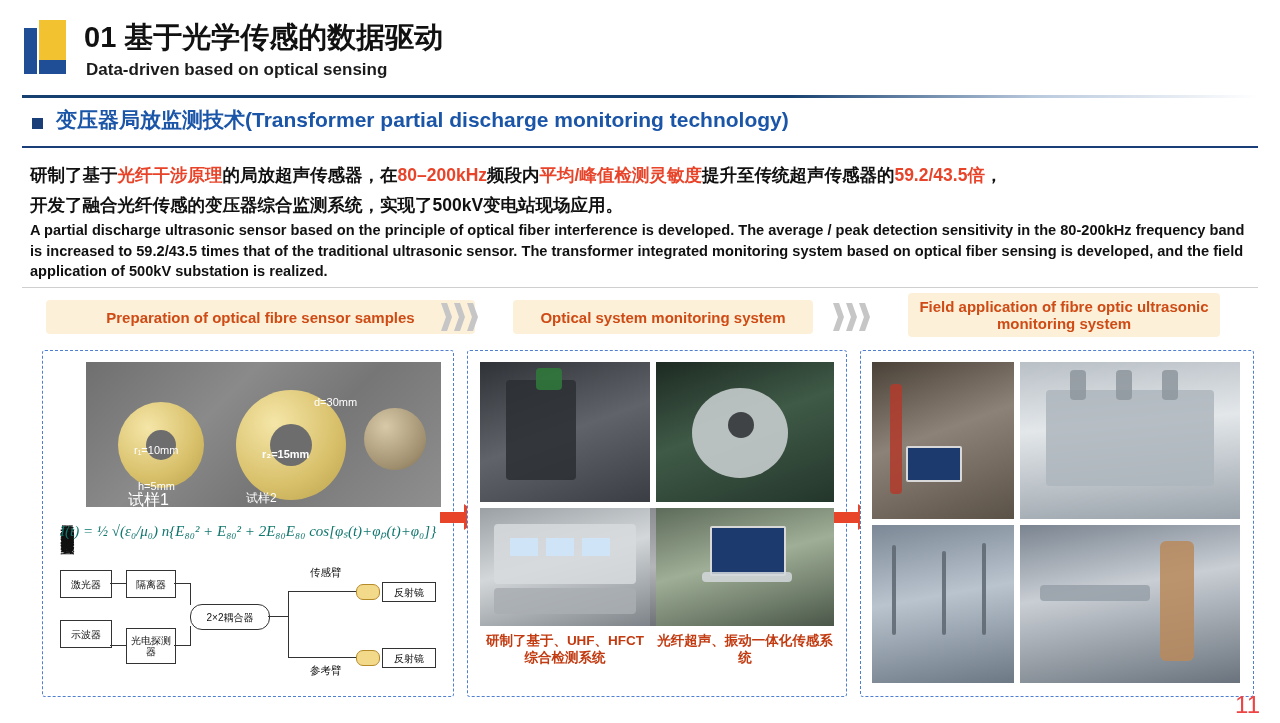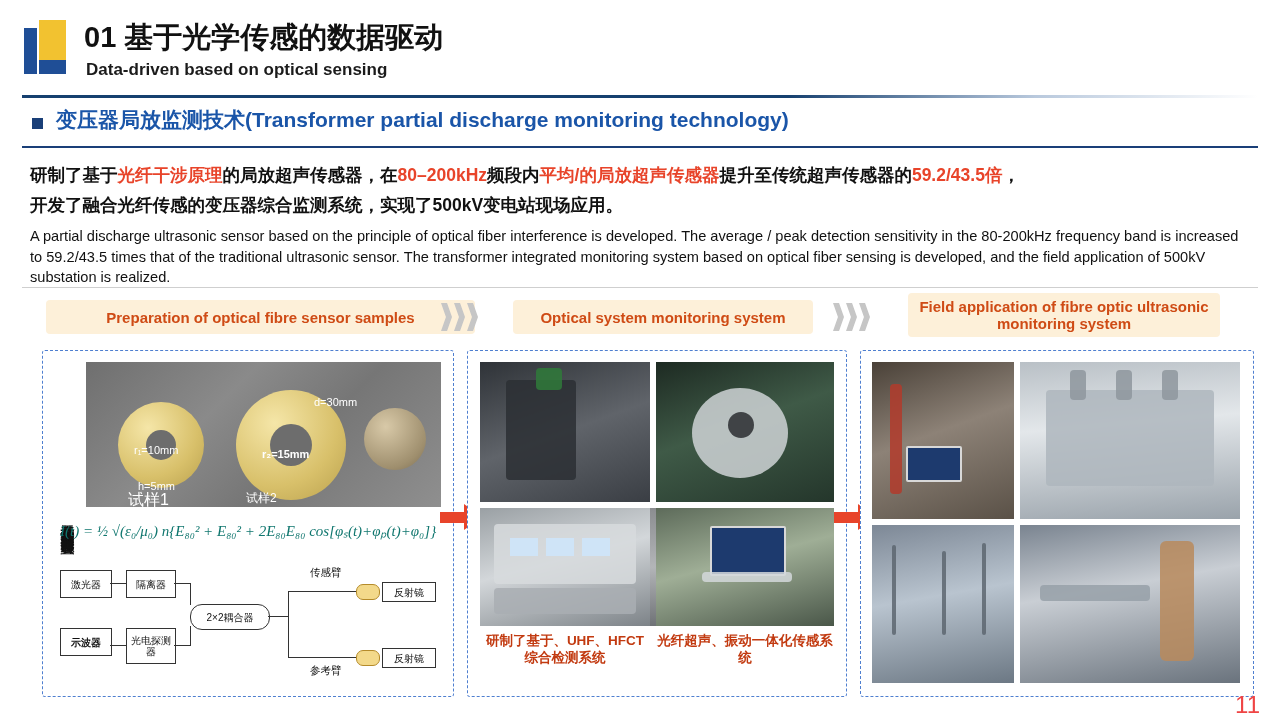--- a/index.html
+++ b/index.html
@@ -30,21 +30,21 @@
   .section{position:absolute;left:24px;top:106px;width:1232px;height:36px;}
   .sq{position:absolute;left:8px;top:12px;width:11px;height:11px;background:#1a3f78;}
   .section-txt{position:absolute;left:32px;top:0px;font-size:21px;font-weight:bold;color:#1a55a8;}
 
   .section-rule{position:absolute;left:22px;top:146px;width:1236px;height:2px;background:#1a3f78;}
 
   
   .summary{position:absolute;left:30px;top:160px;width:1222px;}
   .sum-cn{font-size:17.5px;font-weight:bold;color:#111;line-height:30px;}
   .sum-cn .hl{color:#e8442a;}
-  .sum-en{margin-top:6px;font-size:14.6px;font-weight:normal;color:#111;line-height:20.5px;}
+  .sum-en{font-size:14.6px;font-weight:bold;color:#111;line-height:20.5px;}
 
   .sum-rule{position:absolute;left:22px;top:287px;width:1236px;height:1px;background:#cfcfcf;}
 
   
   .banner{position:absolute;height:34px;border-radius:4px;background:#fdf0d9;display:flex;align-items:center;justify-content:center;}
   .banner span{font-size:15px;font-weight:bold;color:#cf4b15;text-align:center;line-height:17px;}
   #banner1{left:46px;top:300px;width:429px;}
   #banner2{left:513px;top:300px;width:300px;}
   #banner3{left:908px;top:293px;width:312px;height:44px;}
 
@@ -135,21 +135,21 @@
   </div>
 
   <div class="section">
     <div class="sq"></div>
     <div class="section-txt">变压器局放监测技术(Transformer partial discharge monitoring technology)</div>
   </div>
   <div class="section-rule"></div>
 
   <div class="summary">
     <div class="sum-cn">
-      <span>研制了基于</span><span class="hl">光纤干涉原理</span><span>的局放超声传感器，在</span><span class="hl">80–200kHz</span><span>频段内</span><span class="hl">平均/的局放超声传感器</span><span>提升至传统超声传感器的</span><span class="hl">59.2/43.5倍</span><span>，</span>
+      <span>研制了基于</span><span class="hl">光纤干涉原理</span><span>的局放超声传感器，在</span><span class="hl">80–200kHz</span><span>频段内</span><span class="hl">平均/峰值检测灵敏度</span><span>提升至传统超声传感器的</span><span class="hl">59.2/43.5倍</span><span>，</span>
       <div>开发了融合光纤传感的变压器综合监测系统，实现了500kV变电站现场应用。</div>
     </div>
     <div class="sum-en">A partial discharge ultrasonic sensor based on the principle of optical fiber interference is developed. The average / peak detection sensitivity in the 80-200kHz frequency band is increased to 59.2/43.5 times that of the traditional ultrasonic sensor. The transformer integrated monitoring system based on optical fiber sensing is developed, and the field application of 500kV substation is realized.</div>
   </div>
   <div class="sum-rule"></div>
 
   <div class="banner" id="banner1">
     <span>Preparation of optical fibre sensor samples</span>
   </div>
   <div class="chev" id="chev1">
@@ -188,21 +188,21 @@
     <div class="ph-cap" style="left:160px;top:128px;color:#fff;font-size:12px;">试样2</div>
   </div>
 
   <div class="eq">
     <span class="eq-img">I(t) = ½ √(ε₀/μ₀) n{E₈₀² + E₈₀² + 2E₈₀E₈₀ cos[φₛ(t)+φₚ(t)+φ₀]}</span>
   </div>
 
   <div class="sch">
     <div class="box" style="left:0px;top:10px;width:50px;height:26px;">激光器</div>
     <div class="box" style="left:66px;top:10px;width:48px;height:26px;">隔离器</div>
-    <div class="box" style="left:0px;top:68px;width:50px;height:26px;font-weight:bold;">示波器</div>
+    <div class="box" style="left:0px;top:60px;width:50px;height:26px;">示波器</div>
     <div class="box" style="left:66px;top:68px;width:48px;height:34px;">光电探测器</div>
     <div class="box" style="left:130px;top:44px;width:78px;height:24px;border-radius:12px;">2×2耦合器</div>
     <div class="box" style="left:322px;top:22px;width:52px;height:18px;">反射镜</div>
     <div class="box" style="left:322px;top:88px;width:52px;height:18px;">反射镜</div>
 
     <div class="ln" style="left:50px;top:23px;width:16px;height:1px;"></div>
     <div class="ln" style="left:114px;top:23px;width:16px;height:1px;"></div>
     <div class="ln" style="left:130px;top:23px;width:1px;height:22px;"></div>
     <div class="ln" style="left:50px;top:85px;width:16px;height:1px;"></div>
     <div class="ln" style="left:114px;top:85px;width:16px;height:1px;"></div>

